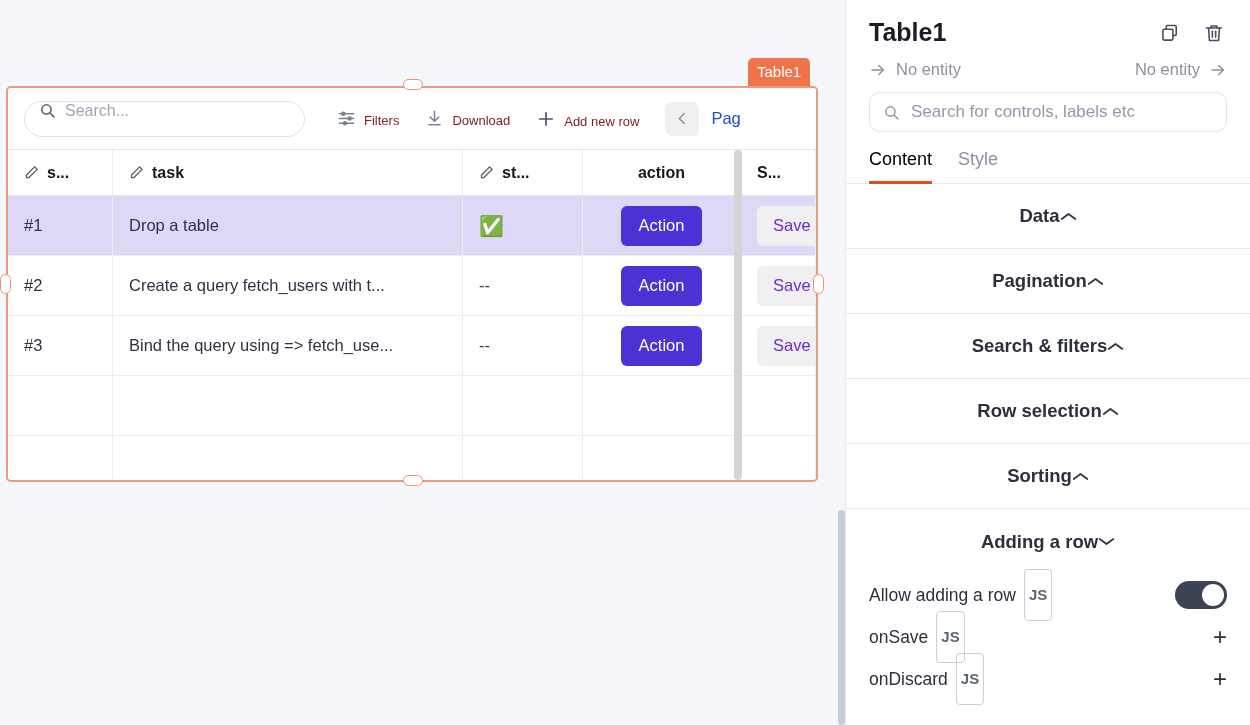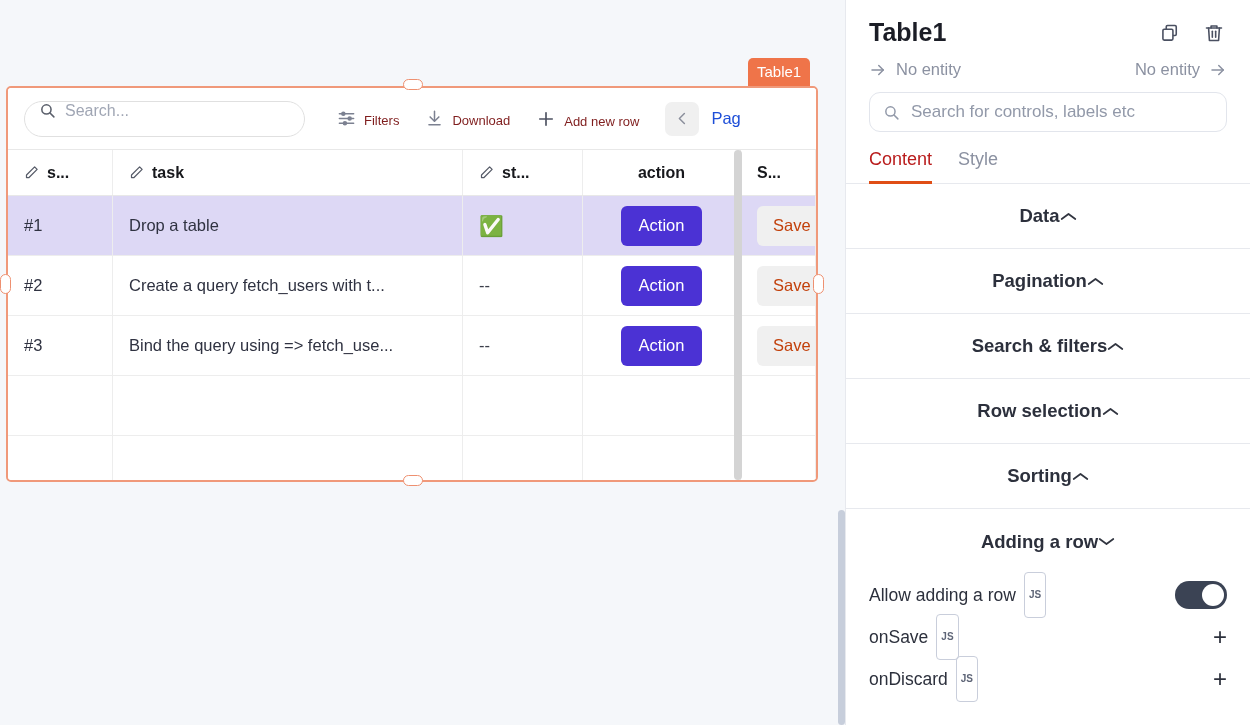--- a/index.html
+++ b/index.html
@@ -114,21 +114,21 @@
   .chk { font-size: 20px; line-height: 1; }
 
   .btn-action {
     background: #4b32d4; color: #fff;
     border: none; border-radius: 6px;
     height: 40px; padding: 0 18px;
     font-size: 16.5px; font-family: inherit;
     cursor: pointer;
   }
   .btn-save {
-    background: #f0f0f0; color: #c2410c;
+    background: #f0f0f0; color: #6d28d9;
     border: none; border-radius: 6px;
     height: 40px; padding: 0 16px;
     font-size: 16.5px; font-family: inherit;
     cursor: pointer;
   }
   
   .tbl-vscroll {
     position: absolute; left: 726px; top: 62px;
     width: 8px; height: 330px;
     background: #d4d4d4; border-radius: 4px;
@@ -170,40 +170,40 @@
   .tabs {
     display: flex; gap: 26px;
     padding: 17px 23px 0 23px;
     border-bottom: 1px solid #e7e9ee;
   }
   .tab {
     font-size: 18px; color: #8b91a1; padding-bottom: 11px;
     cursor: pointer; border-bottom: 3px solid transparent;
     margin-bottom: -1px;
   }
-  .tab.active { color: #b91c1c; border-bottom-color: #e04e15; }
+  .tab.active { color: #000000; border-bottom-color: #e04e15; }
 
   .sec {
     display: flex; align-items: center; justify-content: center;
     height: 65px; padding: 0 23px;
     border-bottom: 1px solid #e7e9ee;
     cursor: pointer;
   }
   .sec-title { font-size: 18.5px; font-weight: bold; color: #2c303c; }
   .chev { color: #30343f; font-size: 15px; line-height: 1; }
   .sec-open { border-bottom: none; }
 
   .prop-row {
     display: flex; align-items: center; justify-content: space-between;
     padding: 0 23px; height: 42px;
   }
   .prop-label { display: flex; align-items: center; gap: 8px; font-size: 17.5px; color: #2c303c; }
   .js-badge {
     border: 1px solid #c9cedb; border-radius: 4px;
-    color: #5e6577; font-size: 10px; font-weight: bold;
+    color: #5e6577; font-size: 15px; font-weight: bold;
     padding: 16px 4px; line-height: 1.25;
   }
   .toggle {
     width: 52px; height: 28px; border-radius: 15px;
     background: #3b4354; position: relative; cursor: pointer;
   }
   .toggle .knob {
     position: absolute; right: 3px; top: 3px;
     width: 22px; height: 22px; border-radius: 50%;
     background: #fff;

